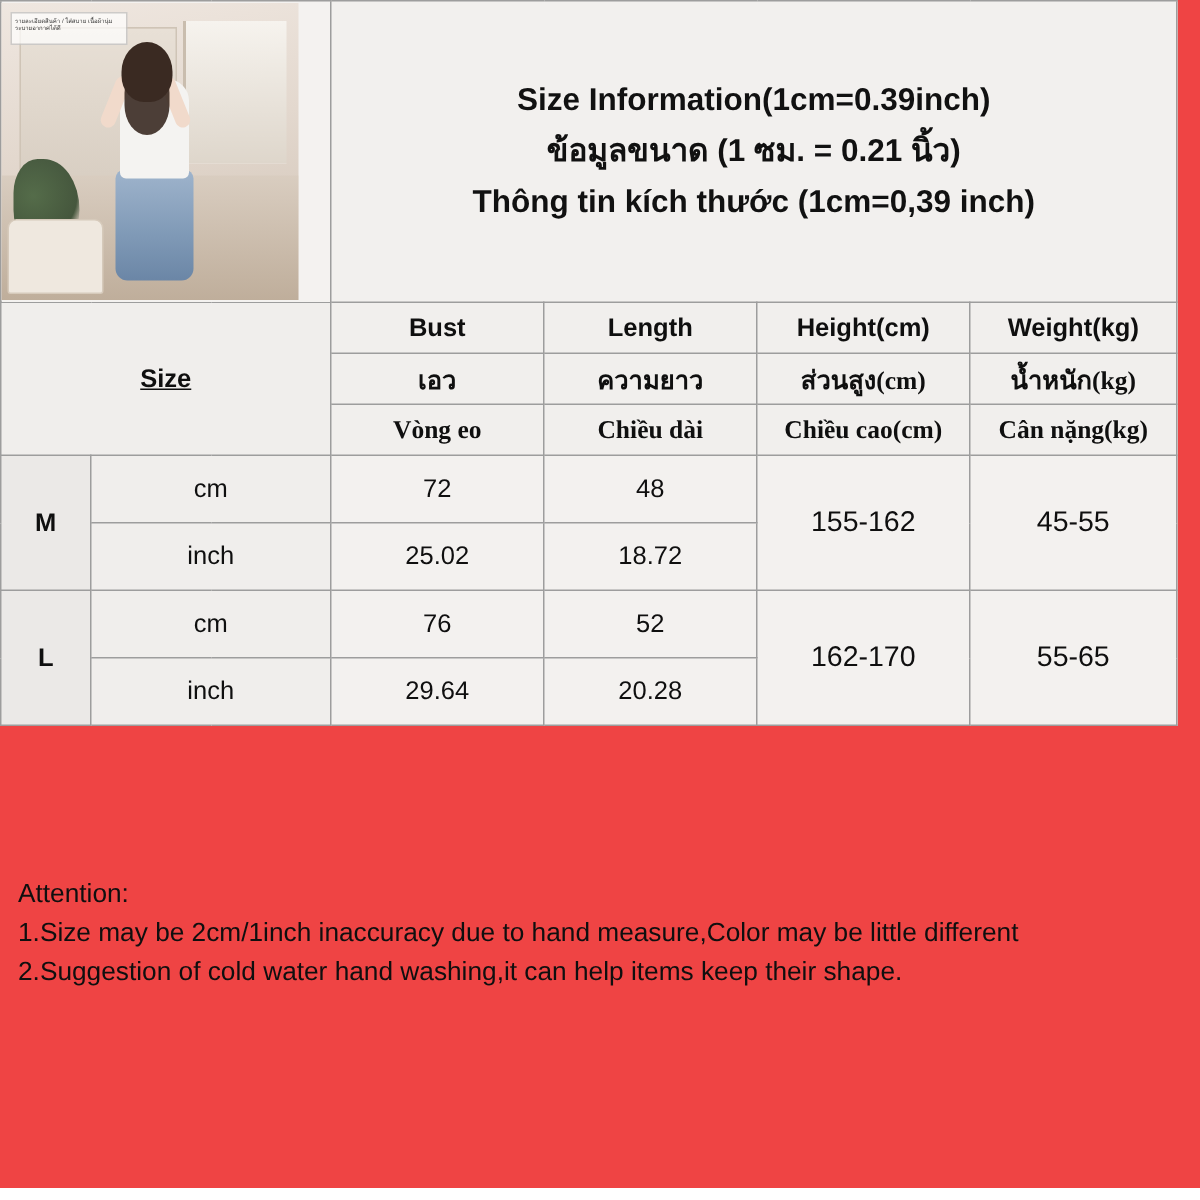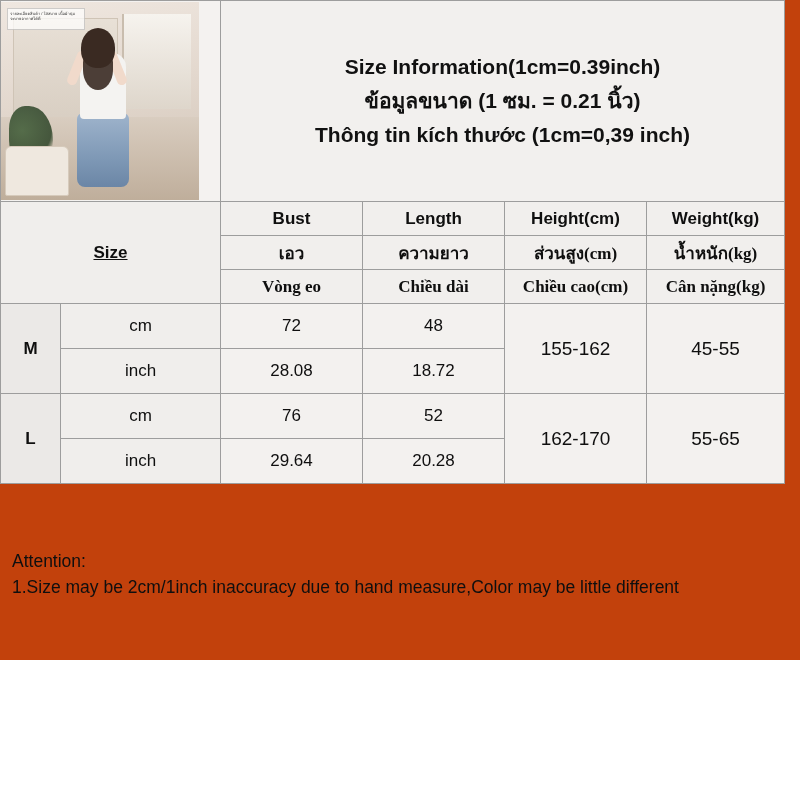--- a/index.html
+++ b/index.html
@@ -11,22 +11,22 @@
     width: 800px;
     height: 800px;
     font-family: "Liberation Sans", sans-serif;
     color: #111111;
     overflow: hidden;
   }
 
   .page {
     position: relative;
     width: 800px;
-    height: 660px;
-    background: #c2410c;
+    height: 792px;
+    background: #ef4444;
   }
 
   table.size-table {
     border-collapse: collapse;
     table-layout: fixed;
     width: 784px;
     background: #f1efed;
   }
 
   table.size-table td {
@@ -223,21 +223,21 @@
   .val.wide {
     font-size: 19px;
     margin-left: 38px;
   }
 
   .row-h { height: 45px; }
 
   .attention {
     position: absolute;
     left: 8px;
-    top: 544px;
+    top: 578px;
     width: 784px;
     box-sizing: border-box;
     padding: 4px 4px 0 4px;
     font-size: 17.5px;
     line-height: 26px;
     color: #0f0f0f;
   }
   .attention p { margin: 0; }
 </style>
 </head>
@@ -307,21 +307,21 @@
       <tr class="row-h">
         <td class="sizename" rowspan="2">M</td>
         <td class="unit" colspan="2">cm</td>
         <td class="val">72</td>
         <td class="val">48</td>
         <td class="val wide" rowspan="2">155-162</td>
         <td class="val wide" rowspan="2">45-55</td>
       </tr>
       <tr class="row-h">
         <td class="unit" colspan="2">inch</td>
-        <td class="val">28.08</td>
+        <td class="val">25.02</td>
         <td class="val">18.72</td>
       </tr>
 
       <tr class="row-h">
         <td class="sizename" rowspan="2">L</td>
         <td class="unit" colspan="2">cm</td>
         <td class="val">76</td>
         <td class="val">52</td>
         <td class="val wide" rowspan="2">162-170</td>
         <td class="val wide" rowspan="2">55-65</td>
@@ -330,15 +330,16 @@
         <td class="unit" colspan="2">inch</td>
         <td class="val">29.64</td>
         <td class="val">20.28</td>
       </tr>
     </tbody>
   </table>
 
   <div class="attention">
     <p>Attention:</p>
     <p>1.Size may be 2cm/1inch inaccuracy due to hand measure,Color may be little different</p>
+    <p>2.Suggestion of cold water hand washing,it can help items keep their shape.</p>
   </div>
 
 </div>
 
 </body></html>

